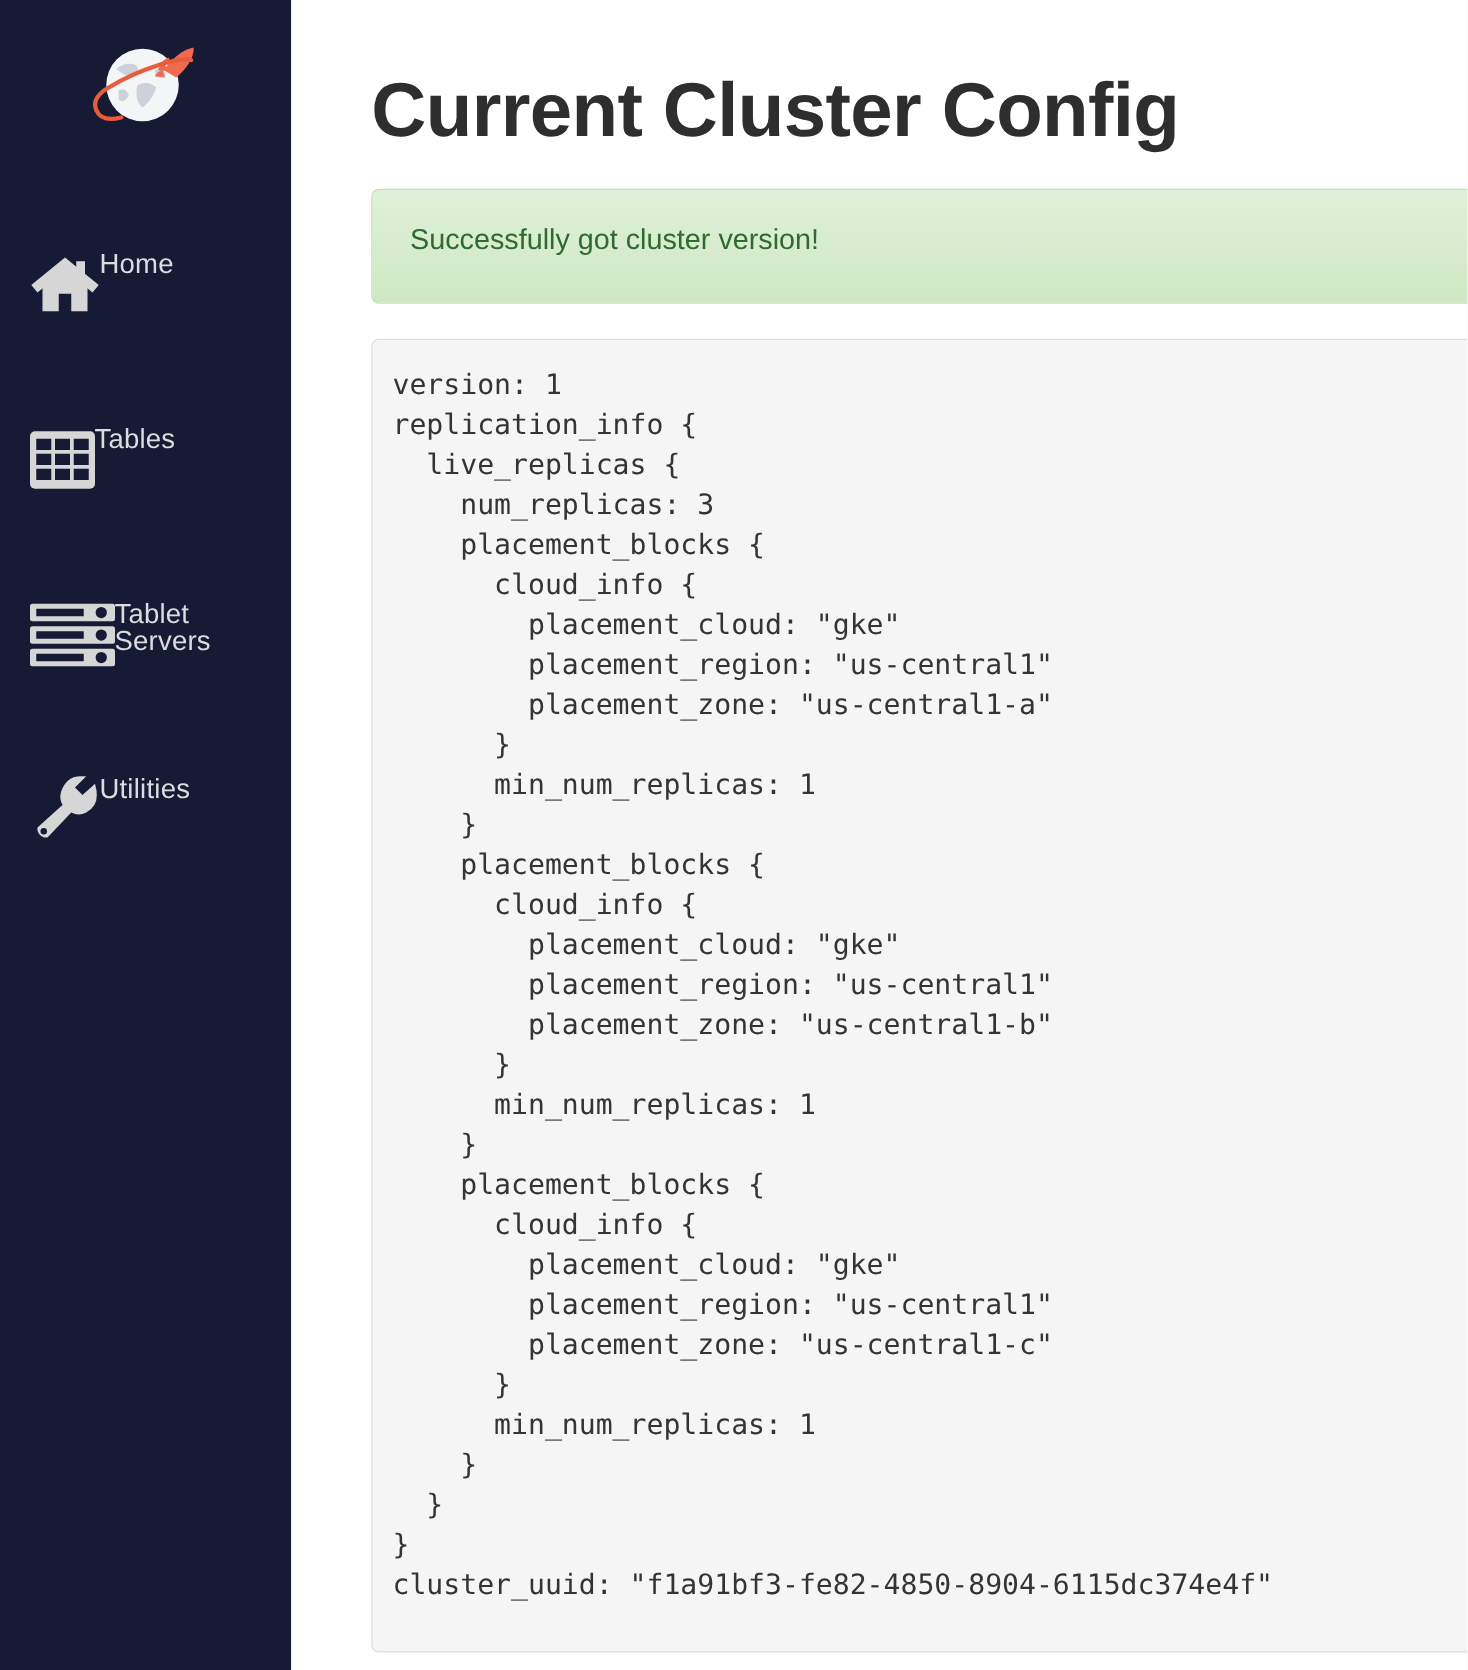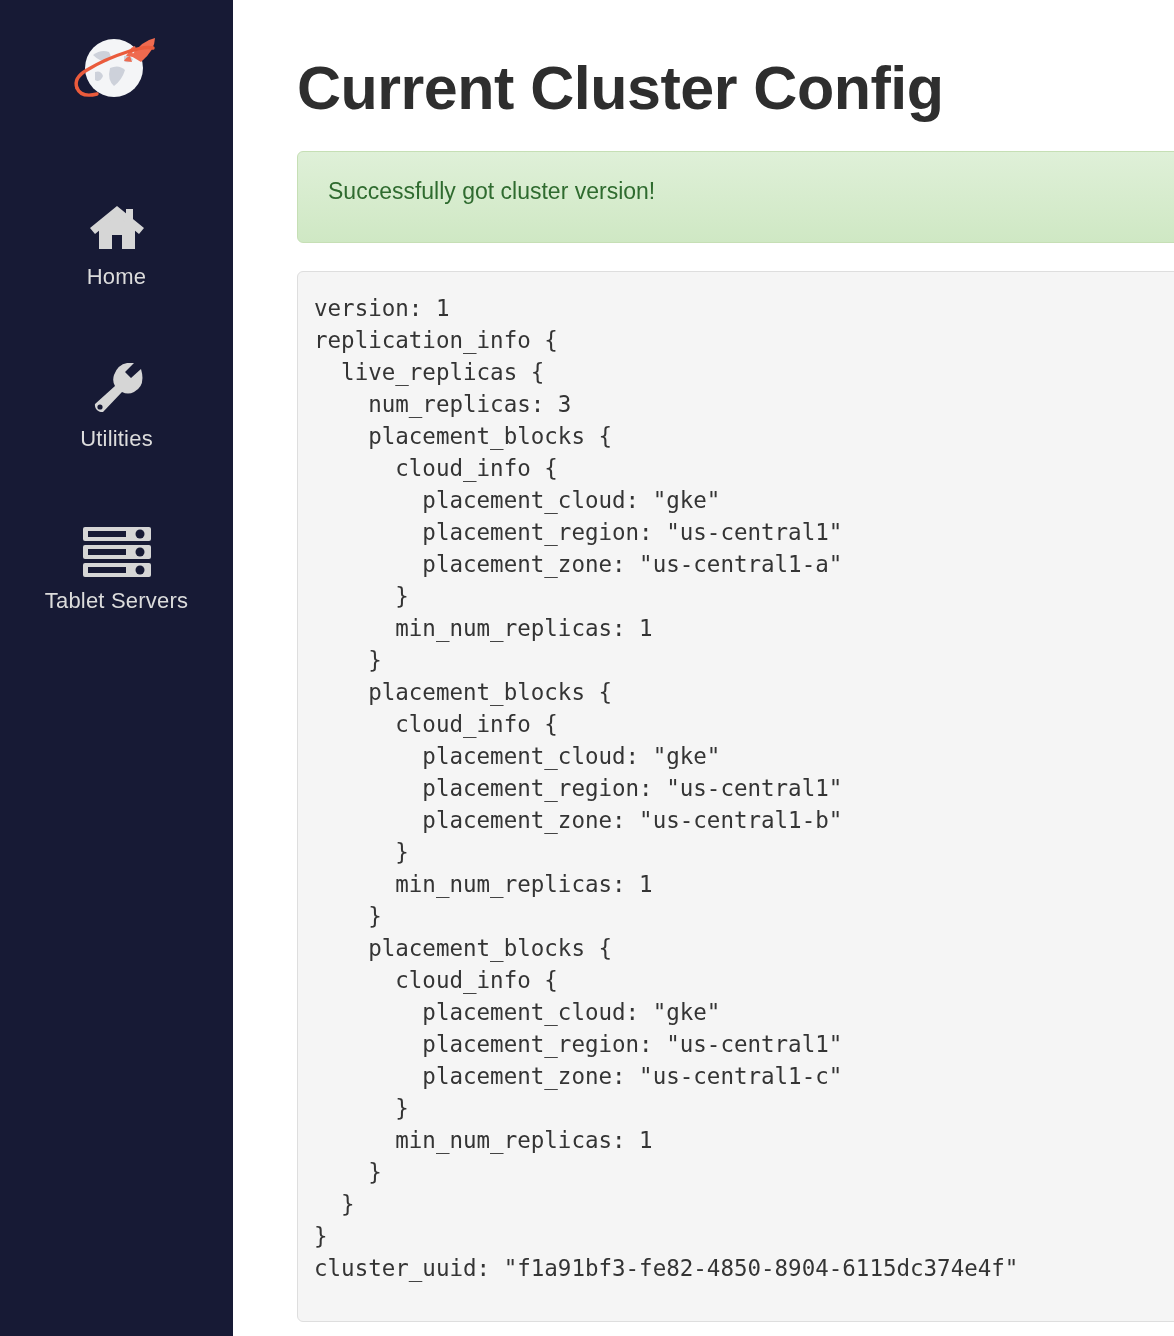--- a/index.html
+++ b/index.html
@@ -35,22 +35,21 @@
     width: 110px;
     height: 100px;
     display: flex;
     align-items: center;
     justify-content: center;
     margin-bottom: 78px;
   }
   .nav-item {
     width: 186px;
     display: flex;
-    flex-direction: column;
-    align-items: center;
+    align-items: flex-start;
     text-decoration: none;
     margin-bottom: 74px;
   }
   .nav-icon {
     display: flex;
     align-items: center;
     justify-content: center;
     height: 56px;
     margin-bottom: 10px;
   }
@@ -143,48 +142,67 @@
       <span class="nav-icon">
         <svg width="56" height="50" viewBox="0 0 56 50" fill="#d6d6d6">
           <path d="M28 3 L55 25 L50 31 L28 13 L6 31 L1 25 Z"></path>
           <path d="M10 26 L28 12 L46 26 L46 46 L33 46 L33 32 L23 32 L23 46 L10 46 Z"></path>
           <rect x="37" y="6" width="7" height="12"></rect>
         </svg>
       </span>
       <span class="nav-label">Home</span>
     </a>
 
-
-    <a class="nav-item" href="#">
-      <span class="nav-icon">
-        <svg width="56" height="54" viewBox="0 0 56 54" fill="#d6d6d6">
-          <path d="M52 6 L42 15 L36 9 L45 0 Q30 -2 25 12 Q23 18 26 23 L6 41 A7 7 0 0 0 14 49 L33 29 Q39 32 45 29 Q57 23 52 6 Z"></path>
-          <circle cx="11" cy="44" r="2.6" fill="#171a35"></circle>
-        </svg>
-      </span>
-      <span class="nav-label">Utilities</span>
+    <a class="nav-item" href="#">
+      <span class="nav-icon">
+        <svg width="52" height="50" viewBox="0 0 52 50" fill="#d6d6d6">
+          <path d="M4 2 H48 A4 4 0 0 1 52 6 V44 A4 4 0 0 1 48 48 H4 A4 4 0 0 1 0 44 V6 A4 4 0 0 1 4 2 Z"></path>
+          <g fill="#171a35">
+            <rect x="5" y="8" width="12" height="9"></rect>
+              <rect x="20" y="8" width="12" height="9"></rect>
+              <rect x="35" y="8" width="12" height="9"></rect>
+            <rect x="5" y="20" width="12" height="9"></rect>
+              <rect x="20" y="20" width="12" height="9"></rect>
+              <rect x="35" y="20" width="12" height="9"></rect>
+            <rect x="5" y="32" width="12" height="9"></rect>
+              <rect x="20" y="32" width="12" height="9"></rect>
+              <rect x="35" y="32" width="12" height="9"></rect>
+          </g>
+        </svg>
+      </span>
+      <span class="nav-label">Tables</span>
     </a>
 
     <a class="nav-item" href="#">
       <span class="nav-icon">
         <svg width="68" height="52" viewBox="0 0 68 52" fill="#d6d6d6">
           <rect x="0" y="1" width="68" height="14" rx="2"></rect>
           <rect x="0" y="19" width="68" height="14" rx="2"></rect>
           <rect x="0" y="37" width="68" height="14" rx="2"></rect>
           <g fill="#171a35">
             <rect x="5" y="5" width="38" height="6"></rect>
               <circle cx="57" cy="8" r="4.5"></circle>
             <rect x="5" y="23" width="38" height="6"></rect>
               <circle cx="57" cy="26" r="4.5"></circle>
             <rect x="5" y="41" width="38" height="6"></rect>
               <circle cx="57" cy="44" r="4.5"></circle>
           </g>
         </svg>
       </span>
       <span class="nav-label">Tablet Servers</span>
+    </a>
+
+    <a class="nav-item" href="#">
+      <span class="nav-icon">
+        <svg width="56" height="54" viewBox="0 0 56 54" fill="#d6d6d6">
+          <path d="M52 6 L42 15 L36 9 L45 0 Q30 -2 25 12 Q23 18 26 23 L6 41 A7 7 0 0 0 14 49 L33 29 Q39 32 45 29 Q57 23 52 6 Z"></path>
+          <circle cx="11" cy="44" r="2.6" fill="#171a35"></circle>
+        </svg>
+      </span>
+      <span class="nav-label">Utilities</span>
     </a>
 
   </nav>
 
   <main class="main">
 
     <h1 class="page-title">Current Cluster Config</h1>
 
     <div class="alert-success">
       <span>Successfully got cluster version!</span>

